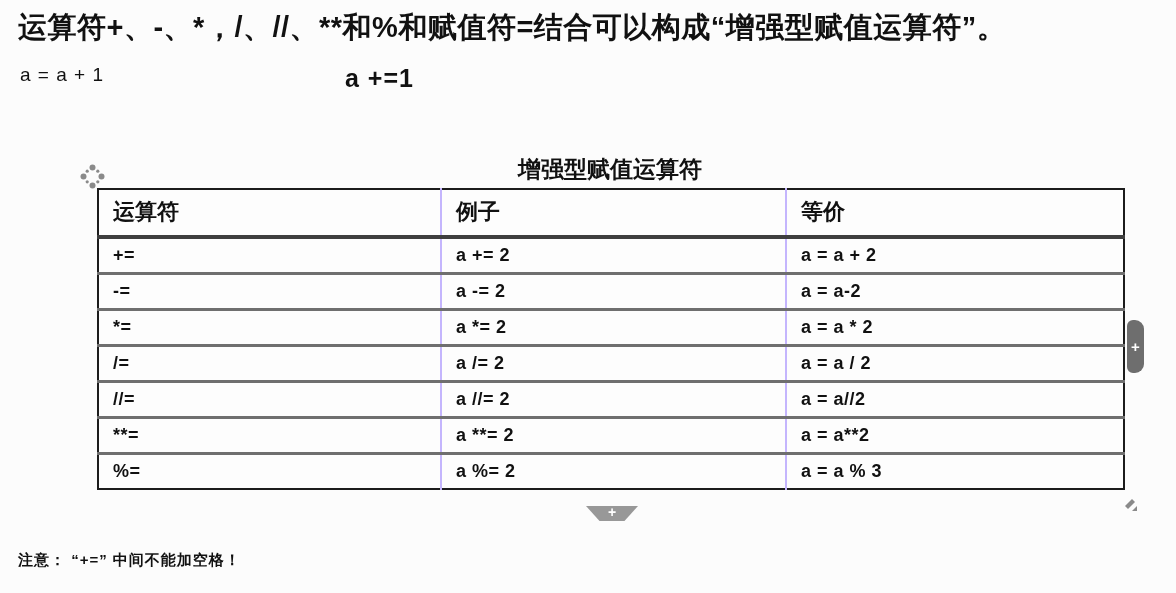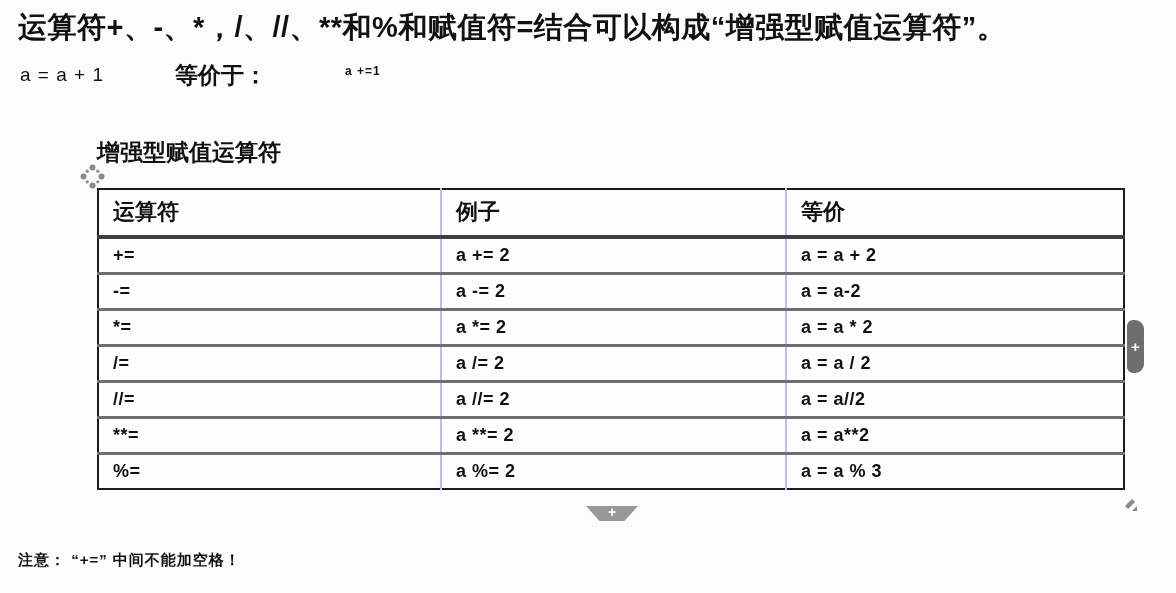--- a/index.html
+++ b/index.html
@@ -12,25 +12,25 @@
     overflow:hidden;
   }
   .intro-line1 {
     position:absolute; left:18px; top:8px;
     font-size:29px; font-weight:600; letter-spacing:.5px;
     white-space:nowrap;
   }
   .intro-line2 { position:absolute; left:0; top:60px; height:30px; width:100%; }
   .expr-left  { position:absolute; left:20px;  top:4px; font-size:19px; font-weight:400; letter-spacing:1px; }
   .equiv-label{ position:absolute; left:175px; top:0;   font-size:23px; font-weight:600; }
-  .expr-right { position:absolute; left:345px; top:4px; font-size:12px; font-weight:700; letter-spacing:1px; }
+  .expr-right { position:absolute; left:345px; top:4px; font-size:25px; font-weight:700; letter-spacing:1px; }
 
   .table-title {
-    position:absolute; left:97px; top:137px; width:1026px;
-    font-size:23px; font-weight:600;
+    position:absolute; left:97px; top:154px; width:1026px;
+    text-align:center; font-size:23px; font-weight:600;
   }
 
   .op-table-wrap { position:absolute; left:97px; top:188px; width:1026px; }
   table.op-table {
     width:1026px; table-layout:fixed; border-collapse:collapse;
     background:#fdfdfd;
     border:2px solid #1c1c1c;
   }
   table.op-table col:nth-child(1){ width:343px; }
   table.op-table col:nth-child(2){ width:345px; }
@@ -75,21 +75,20 @@
     white-space:nowrap;
   }
 </style>
 </head>
 <body>
 
 <div class="intro-line1">运算符+、-、*，/、//、**和%和赋值符=结合可以构成“增强型赋值运算符”。</div>
 
 <div class="intro-line2">
   <span class="expr-left">a = a + 1</span>
-  <span class="equiv-label">等价于：</span>
   <span class="expr-right">a +=1</span>
 </div>
 
 <div class="table-title">增强型赋值运算符</div>
 
 <span class="move-handle">
   <svg width="27" height="27" viewBox="0 0 27 27">
     <g fill="#8a8a8a">
       <circle cx="13.5" cy="4.5" r="3"></circle>
       <circle cx="4.5" cy="13.5" r="3"></circle>

